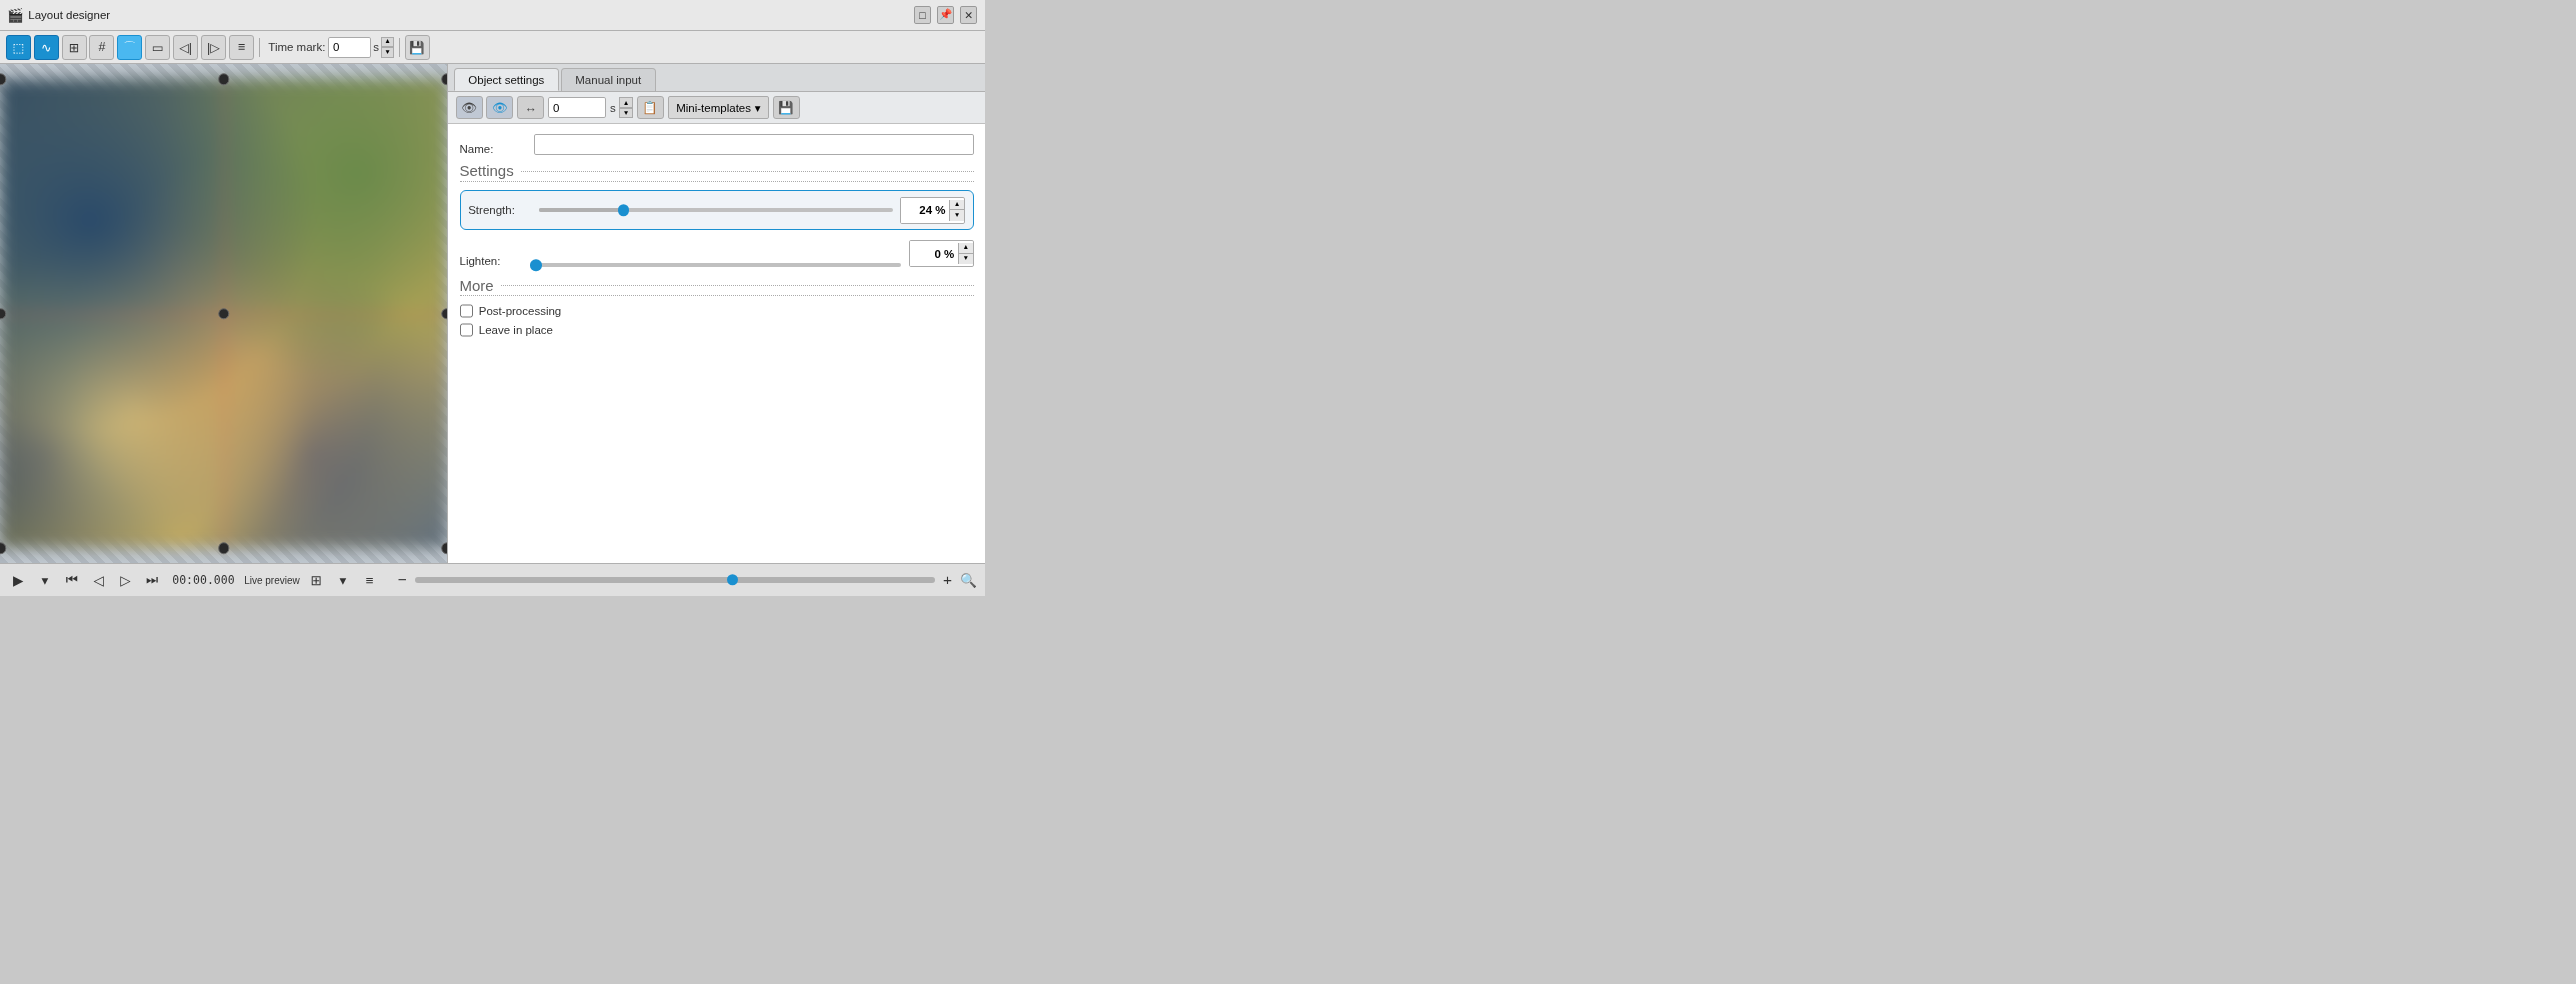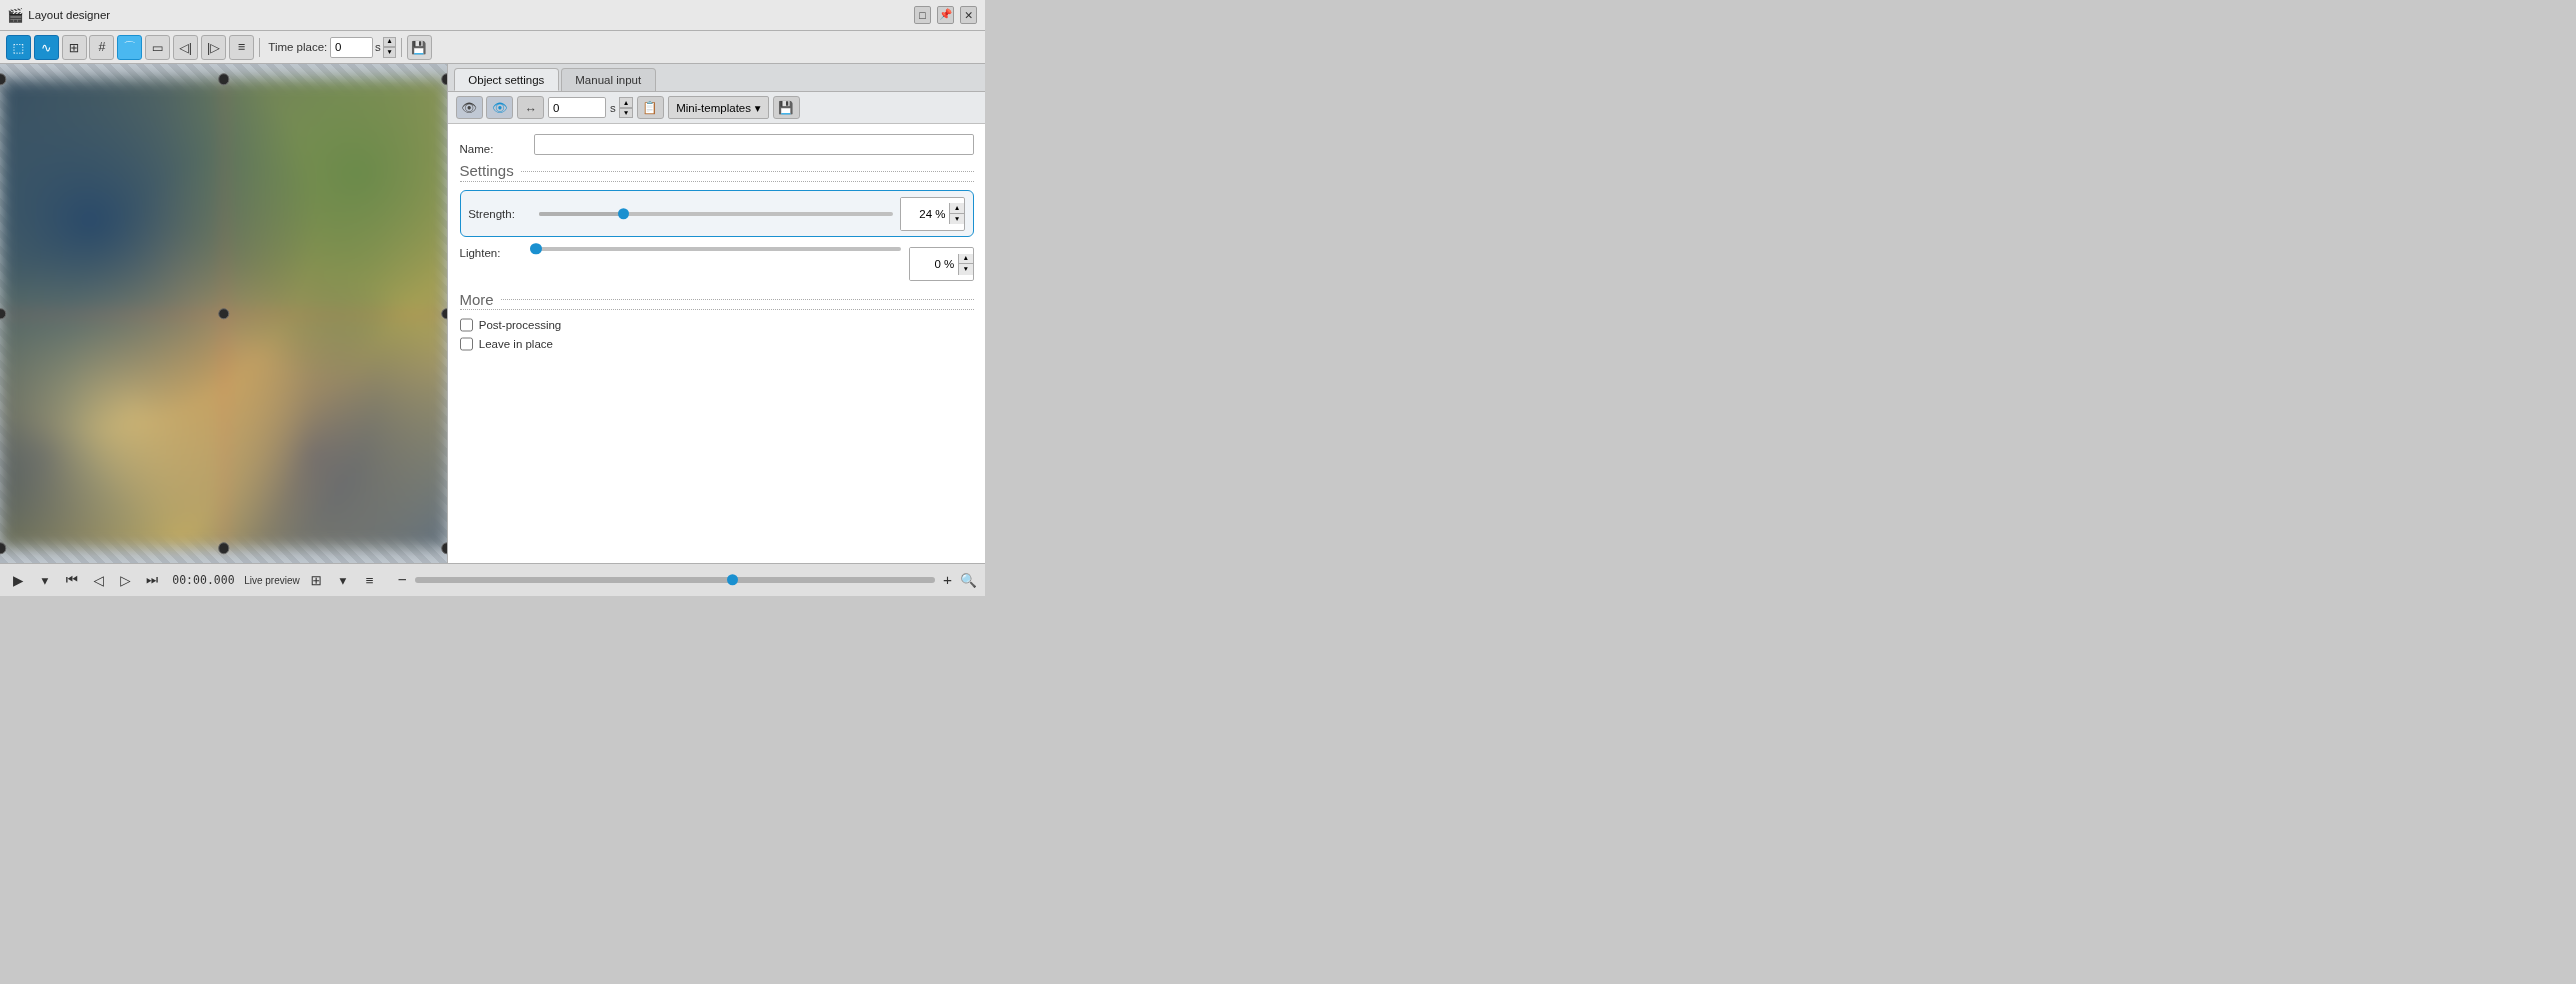--- a/index.html
+++ b/index.html
@@ -480,26 +480,27 @@
     .slider-value-group {
       display: flex;
       align-items: center;
       border: 1px solid #aaa;
       border-radius: 1.9px;
       background: white;
       overflow: hidden;
     }
     .slider-value {
       width: 48px;
-      height: 32px;
+      height: 25px;
       border: none;
       padding: 0 3.8px;
       font-size: 11.5px;
       text-align: right;
       background: white;
+      font-weight: bold;
     }
     .slider-spin {
       display: flex;
       flex-direction: column;
       border-left: 1px solid #aaa;
       height: 21px;
     }
     .slider-spin button {
       width: 13.5px;
       height: 10.6px;
@@ -513,21 +514,21 @@
       align-items: center;
       justify-content: center;
       padding: 0;
     }
     .slider-spin button:last-child {
       border-bottom: none;
     }
 
     .lighten-row {
       display: flex;
-      align-items: flex-start;
+      align-items: flex-end;
       gap: 7.7px;
       margin-bottom: 0;
       padding: 1.9px 0;
     }
 
     .checkbox-row {
       display: flex;
       align-items: center;
       gap: 5.8px;
       margin-bottom: 5.8px;
@@ -604,21 +605,21 @@
   <div class="tool-btn">
     <span>◁|</span>
   </div>
   <div class="tool-btn">
     <span>|▷</span>
   </div>
   <div class="tool-btn">
     <span>≡</span>
   </div>
   <div class="tool-separator"></div>
-  <span class="toolbar-label">Time place:</span>
+  <span class="toolbar-label">Time mark:</span>
   <div class="toolbar-input-group">
     <input class="toolbar-input" type="text" value="0" style="">
     <span class="toolbar-unit">s</span>
     <div class="spin-btn">
       <button>▲</button>
       <button>▼</button>
     </div>
   </div>
   <div class="tool-separator"></div>
   <div class="tool-btn">

